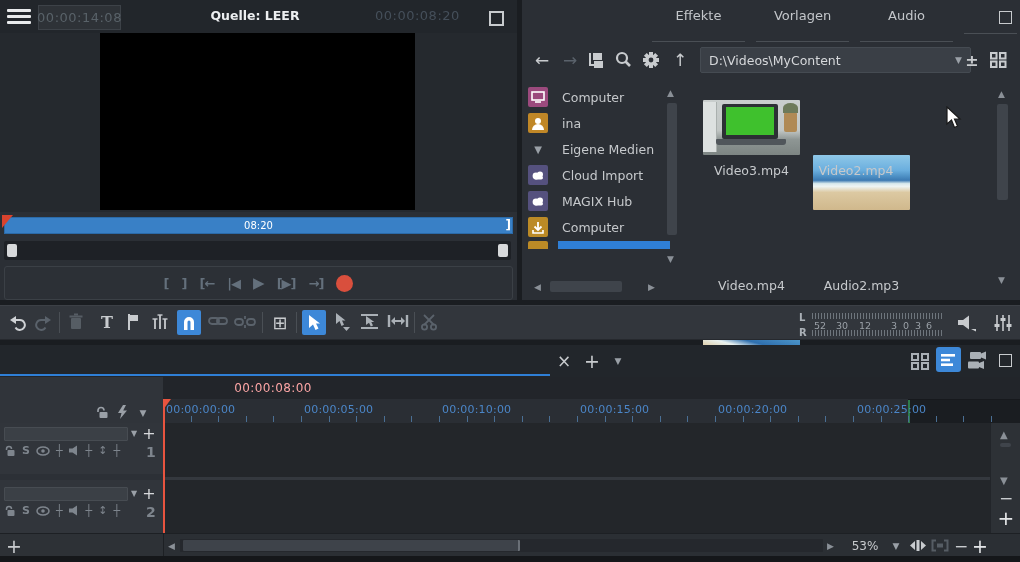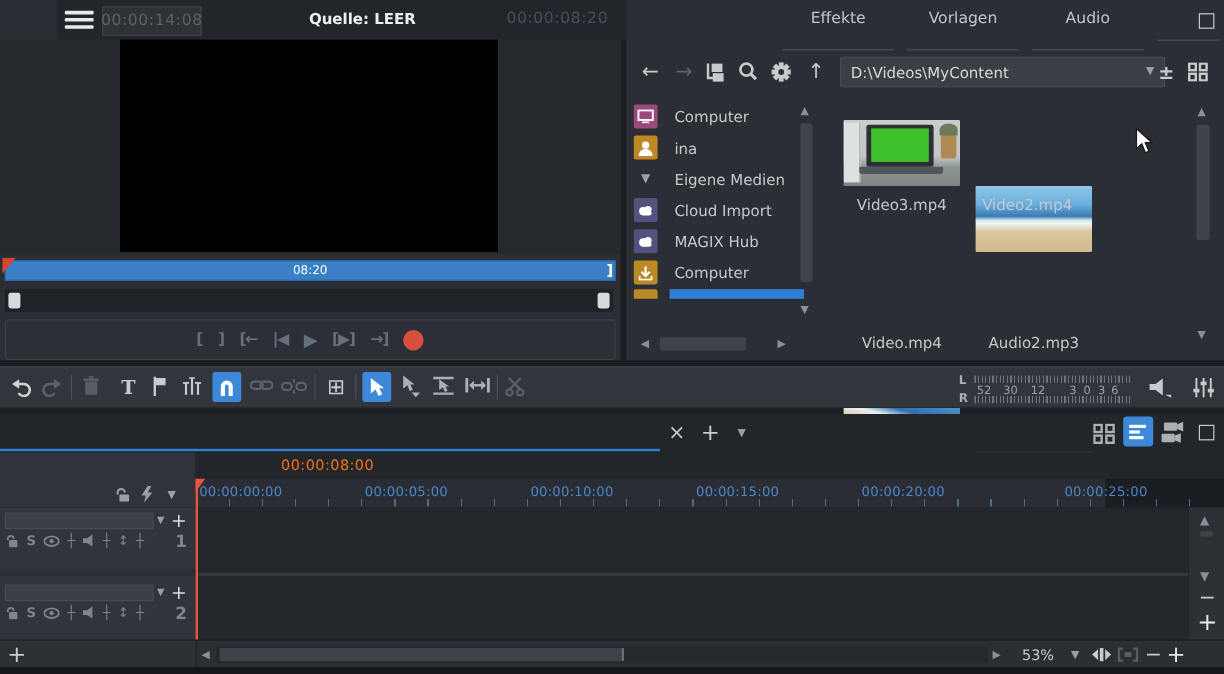--- a/index.html
+++ b/index.html
@@ -5,21 +5,21 @@
   html,body{margin:0;padding:0;background:#101214;}
   #app{position:relative;width:1020px;height:562px;background:#1a1d21;overflow:hidden;
        font-family:"DejaVu Sans","Liberation Sans",sans-serif;color:#c8cbce;font-size:12px;
        -webkit-font-smoothing:antialiased;}
   .abs{position:absolute;}
   .ico{display:inline-flex;align-items:center;justify-content:center;}
   .dim{color:#5a626b;}
   .mid{color:#9aa0a7;}
   .panel{background:#2b2f35;}
   
-  #mon-titlebar{background:#22262b;margin-left:47px;}
+  #mon-titlebar{background:#22262b;}
   .tc-box{background:#2e3237;border:1px solid #3d4248;color:#596269;font-size:13px;
           display:flex;align-items:center;justify-content:center;letter-spacing:.5px;}
   .hamb b{display:block;height:3px;background:#e8eaec;margin:3px 0;border-radius:1px;}
   .maxbox{border:2px solid #c8cbce;}
   #range-bar{background:#3980c6;border:1px solid #2b6aa8;color:#fff;font-size:10px;
              display:flex;align-items:center;justify-content:center;}
   .redmark{width:0;height:0;border-left:11px solid #d9432e;border-bottom:13px solid transparent;}
   #scrubber{background:#1e2126;border-radius:2px;}
   .handle{background:#d7d9db;border-radius:2px;}
   #transport{background:#2c3036;border:1px solid #3b4046;border-radius:3px;
@@ -38,21 +38,21 @@
   .sbtn{color:#8a9097;font-size:9px;}
   .thumb{border-radius:1px;overflow:hidden;position:relative;}
   .flabel{text-align:center;color:#c6c9cc;font-size:12.5px;}
   
   #toolbar{background:#32363c;border-top:1px solid #3c4046;border-bottom:1px solid #26292e;}
   .tsep{width:1px;background:#4a4f55;}
   .tool-on{background:#3d88d8;border-radius:2px;}
   
   #tl-tabbar{background:#22262b;}
   .blue-underline{background:#2f7fd6;height:2px;}
-  #tl-topstrip{background:#22252a;border-bottom:1px solid #17191d;color:#f97316;}
+  #tl-topstrip{background:#22252a;border-bottom:1px solid #17191d;color:#fca5a5;}
   #ruler{background:#2a2e34;border-bottom:1px solid #17191d;}
   .rlabel{color:#4b86c8;font-size:11px;letter-spacing:.2px;}
   .ticks{background-image:repeating-linear-gradient(90deg,#4a6f94 0 1px,transparent 1px 27.6px);}
   #hdrcol{background:#30343a;border-right:1px solid #1d2024;}
   .trk-hdr{background:#31353b;}
   .namefield{background:#3b4046;border:1px solid #474c52;border-radius:1px;}
   .trkicons{display:flex;align-items:center;gap:6px;color:#7e858d;font-size:11px;}
   .trknum{color:#7e858d;font-weight:bold;font-size:14px;}
   .lane{background:#23262a;}
   .playline{background:#e8543f;}
@@ -464,27 +464,27 @@
       <div class="abs ico" style="left:117px;top:28px;">
           <svg width="11" height="14">
             <polygon points="6,0 1,8 4.5,8 3,14 10,5.5 6.2,5.5 9,0" fill="#9aa0a7"></polygon>
           </svg>
         </div>
       <div class="abs ico" style="left:136px;top:30px;width:14px;height:12px;font-size:9px;color:#9aa0a7;">▼</div>
     </div>
     <div id="tl-topstrip" class="abs" style="left:163px;top:0;width:857px;height:22px;">
       <span class="abs" style="left:20px;top:4px;width:180px;text-align:center;font-size:12px;letter-spacing:.4px;">00:00:08:00</span>
     </div>
-    <div id="ruler" class="abs" style="left:163px;top:22px;width:745px;height:24px;padding-left:13px;">
+    <div id="ruler" class="abs" style="left:163px;top:22px;width:745px;height:24px;">
       <span class="abs rlabel" style="left:3px;top:4px;">00:00:00:00</span>
       <span class="abs rlabel" style="left:141px;top:4px;">00:00:05:00</span>
       <span class="abs rlabel" style="left:279px;top:4px;">00:00:10:00</span>
       <span class="abs rlabel" style="left:417px;top:4px;">00:00:15:00</span>
       <span class="abs rlabel" style="left:555px;top:4px;">00:00:20:00</span>
-      <span class="abs rlabel" style="left:694px;top:4px;margin-left:30px;">00:00:25:00</span>
+      <span class="abs rlabel" style="left:694px;top:4px;">00:00:25:00</span>
       <div class="abs ticks" style="left:0;top:17px;width:830px;height:6px;"></div>
     </div>
   </div>
 
   <div class="abs" style="left:163px;top:399px;width:0;height:0;border-left:8px solid #e8543f;border-bottom:11px solid transparent;z-index:6;"></div>
   <div class="abs playline" style="left:163px;top:399px;width:2px;height:134px;z-index:5;"></div>
 
   <div class="abs" style="left:0;top:423px;width:1020px;height:110px;">
 
     <div class="abs lane" style="left:163px;top:0;width:827px;height:54px;"></div>

